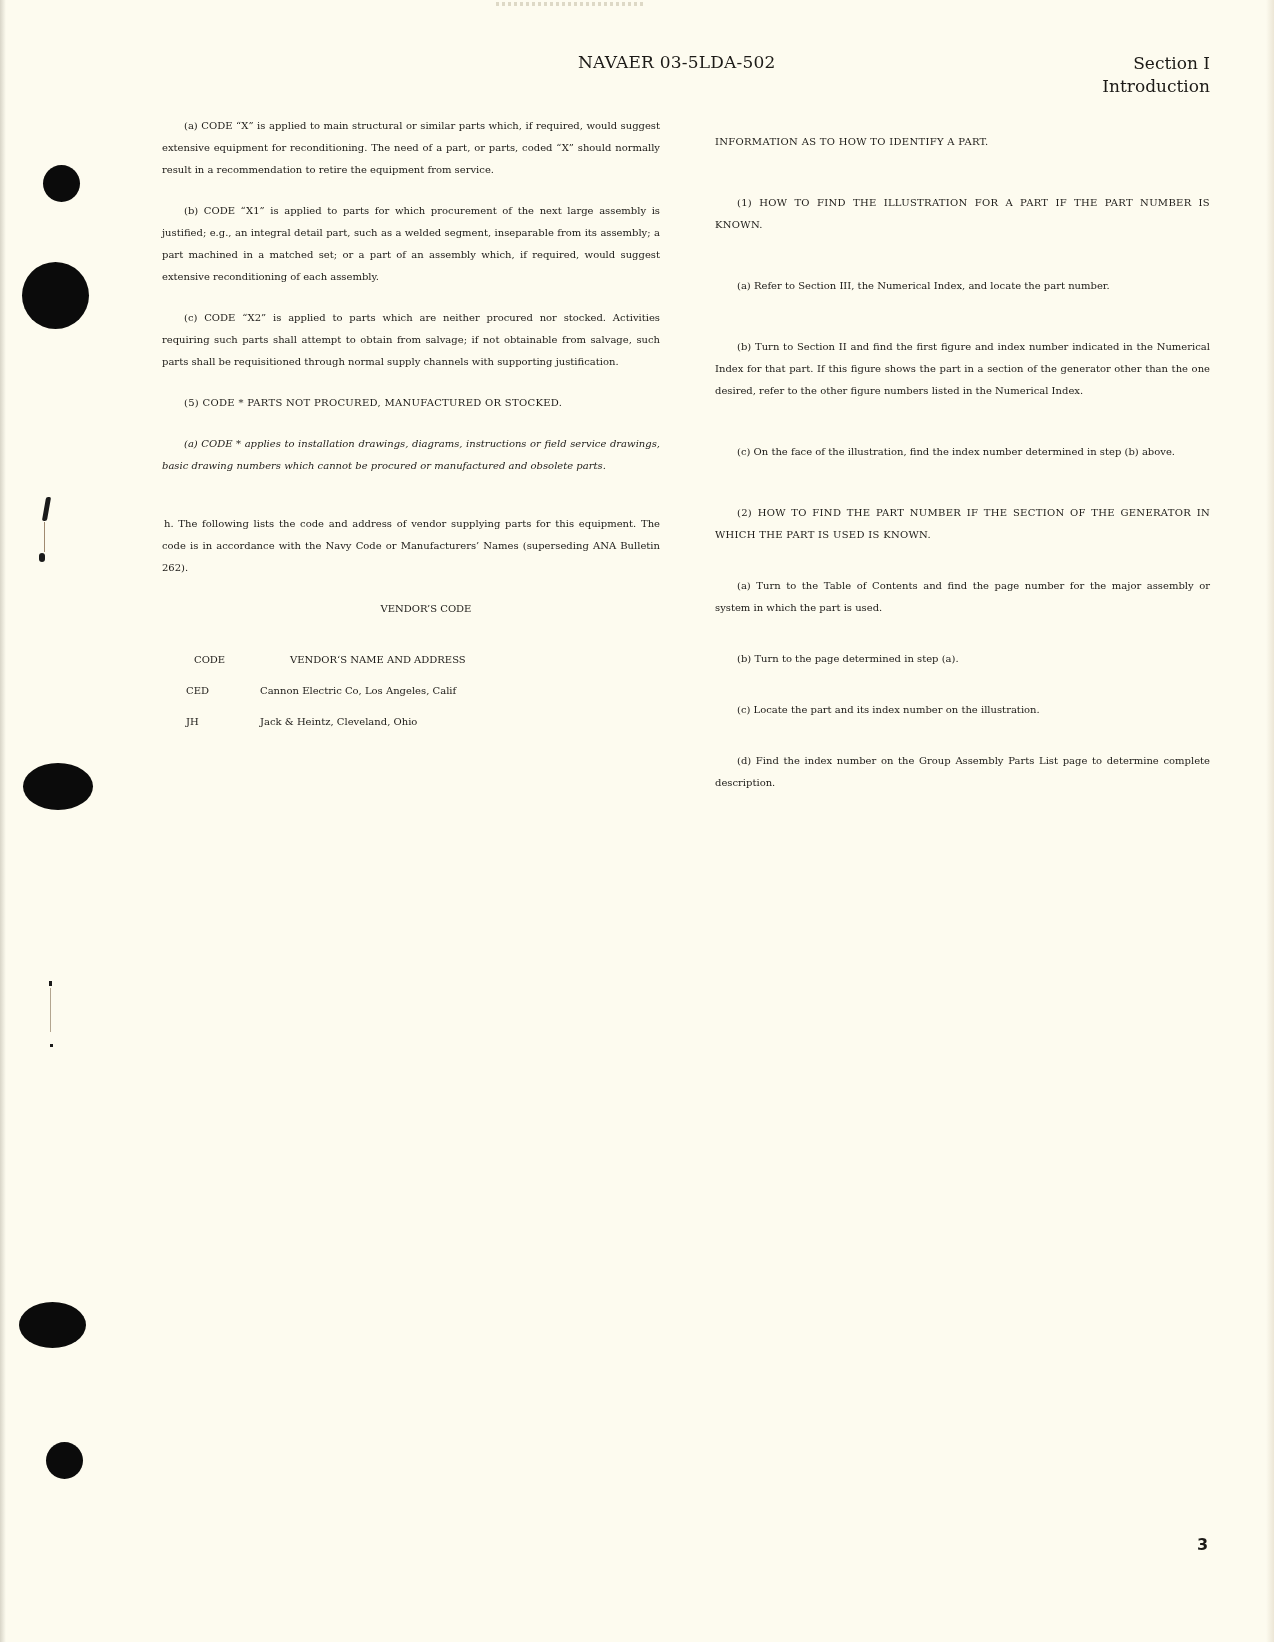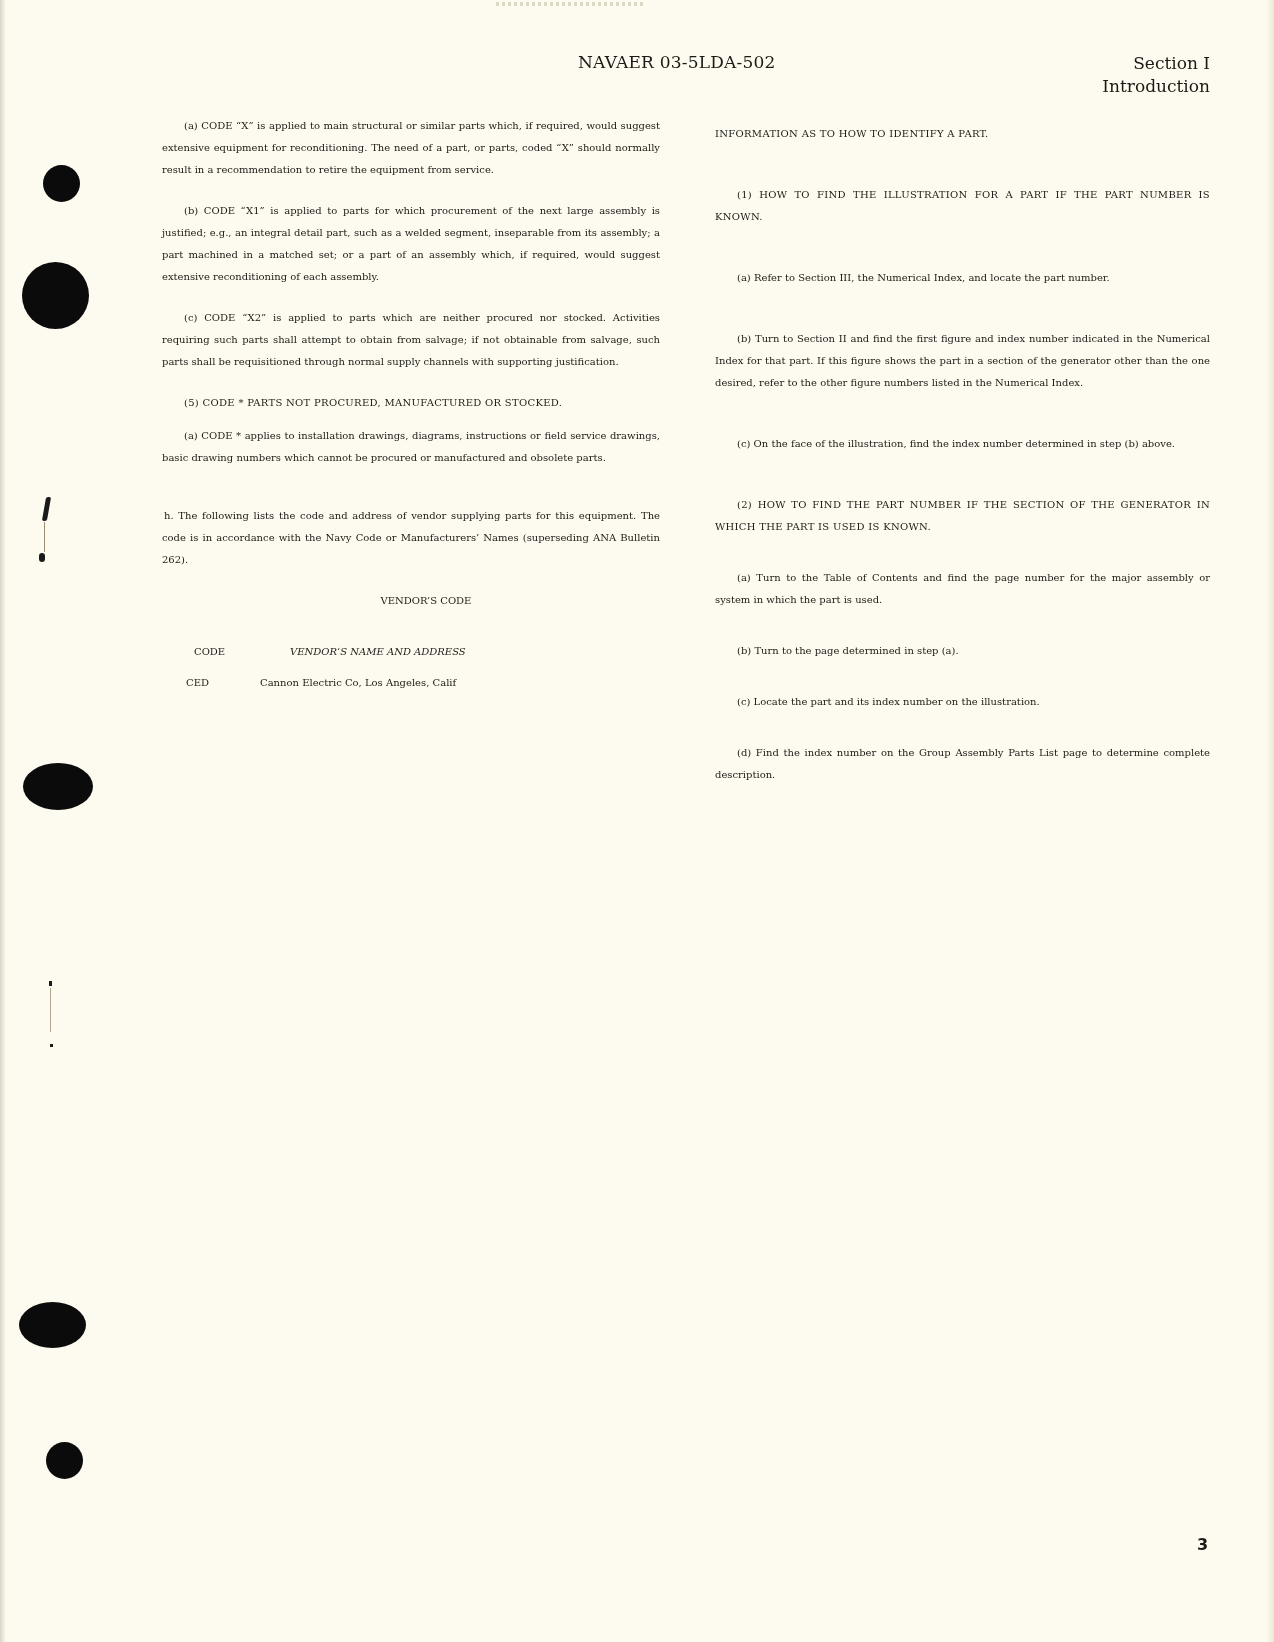--- a/index.html
+++ b/index.html
@@ -30,21 +30,21 @@
 
   .p { text-align: justify; text-align-last: left; margin: 0; }
   .indent { text-indent: 22px; }
   .caps { letter-spacing: 0.3px; }
 
   .vendor-title { text-align: center; margin: 4px; padding-left: 30px; }
   .vendor-row { display: flex; margin: 0; }
   .vendor-row .code { width: 98px; text-align: left; padding-left: 24px; box-sizing: border-box; }
   .vendor-row.head .code { padding-left: 32px; width: 123px; }
   .vendor-row .name { flex: 1; }
-  .vendor-row.head .name { padding-left: 5px; font-style: italic; }
+  .vendor-row.head .name { padding-left: 5px; }
 
   .pagenum { position: absolute; left: 1197px; top: 1535px; font-family: "DejaVu Sans", "Liberation Sans", sans-serif; font-weight: bold; font-size: 16px; }
   .topsmudge { position: absolute; left: 496px; top: 2px; width: 150px; height: 4px; background: repeating-linear-gradient(90deg, #c9c2ab 0 3px, transparent 3px 6px); opacity: 0.6; }
 </style>
 </head>
 <body>
 
 <div class="page">
   <div class="edge-left"></div>
   <div class="edge-right"></div>
@@ -67,38 +67,42 @@
   <div class="hdr-sec">
     <div>Section I</div>
     <div>Introduction</div>
   </div>
 
   <div class="col left">
     <p class="p indent" style="margin-top:0;">(a) CODE “X” is applied to main structural or similar parts which, if required, would suggest extensive equipment for reconditioning. The need of a part, or parts, coded “X” should normally result in a recommendation to retire the equipment from service.</p>
     <p class="p indent" style="margin-top:19px;">(b) CODE “X1” is applied to parts for which procurement of the next large assembly is justified; e.g., an integral detail part, such as a welded segment, inseparable from its assembly; a part machined in a matched set; or a part of an assembly which, if required, would suggest extensive reconditioning of each assembly.</p>
     <p class="p indent" style="margin-top:19px;">(c) CODE “X2” is applied to parts which are neither procured nor stocked. Activities requiring such parts shall attempt to obtain from salvage; if not obtainable from salvage, such parts shall be requisitioned through normal supply channels with supporting justification.</p>
     <p class="p indent caps" style="margin-top:19px;">(5) CODE * PARTS NOT PROCURED, MANUFACTURED OR STOCKED.</p>
-    <p class="p indent" style="margin-top:11px;">(a) CODE * applies to installation drawings, diagrams, instructions or field service drawings, basic drawing numbers which cannot be procured or manufactured and obsolete parts.</p>
+    <p class="p indent" style="margin-top:19px;font-style:italic;">(a) CODE * applies to installation drawings, diagrams, instructions or field service drawings, basic drawing numbers which cannot be procured or manufactured and obsolete parts.</p>
     <p class="p" style="margin-top:36px; text-indent:2px;">h. The following lists the code and address of vendor supplying parts for this equipment. The code is in accordance with the Navy Code or Manufacturers’ Names (superseding ANA Bulletin 262).</p>
 
     <div style="margin-top:19px;">
       <p class="vendor-title">VENDOR’S CODE</p>
       <div class="vendor-row head" style="margin-top:29px;">
         <span class="code">CODE</span>
         <span class="name">VENDOR‘S NAME AND ADDRESS</span>
       </div>
       <div class="vendor-row" style="margin-top:9px;">
         <span class="code">CED</span>
         <span class="name">Cannon Electric Co, Los Angeles, Calif</span>
       </div>
+      <div class="vendor-row" style="margin-top:9px;">
+        <span class="code">JH</span>
+        <span class="name">Jack &amp; Heintz, Cleveland, Ohio</span>
+      </div>
     </div>
   </div>
 
   <div class="col right">
-    <p class="p caps" style="margin-top:8px;">INFORMATION AS TO HOW TO IDENTIFY A PART.</p>
+    <p class="p caps" style="margin-top:16px;">INFORMATION AS TO HOW TO IDENTIFY A PART.</p>
 
     <p class="p indent caps" style="margin-top:39px;">(1) HOW TO FIND THE ILLUSTRATION FOR A PART IF THE PART NUMBER IS KNOWN.</p>
     <p class="p indent" style="margin-top:39px;">(a) Refer to Section III, the Numerical Index, and locate the part number.</p>
     <p class="p indent" style="margin-top:39px;">(b) Turn to Section II and find the first figure and index number indicated in the Numerical Index for that part. If this figure shows the part in a section of the generator other than the one desired, refer to the other figure numbers listed in the Numerical Index.</p>
     <p class="p indent" style="margin-top:39px;">(c) On the face of the illustration, find the index number determined in step (b) above.</p>
 
     <p class="p indent caps" style="margin-top:39px;">(2) HOW TO FIND THE PART NUMBER IF THE SECTION OF THE GENERATOR IN WHICH THE PART IS USED IS KNOWN.</p>
     <p class="p indent" style="margin-top:29px;">(a) Turn to the Table of Contents and find the page number for the major assembly or system in which the part is used.</p>
     <p class="p indent" style="margin-top:29px;">(b) Turn to the page determined in step (a).</p>
     <p class="p indent" style="margin-top:29px;">(c) Locate the part and its index number on the illustration.</p>

